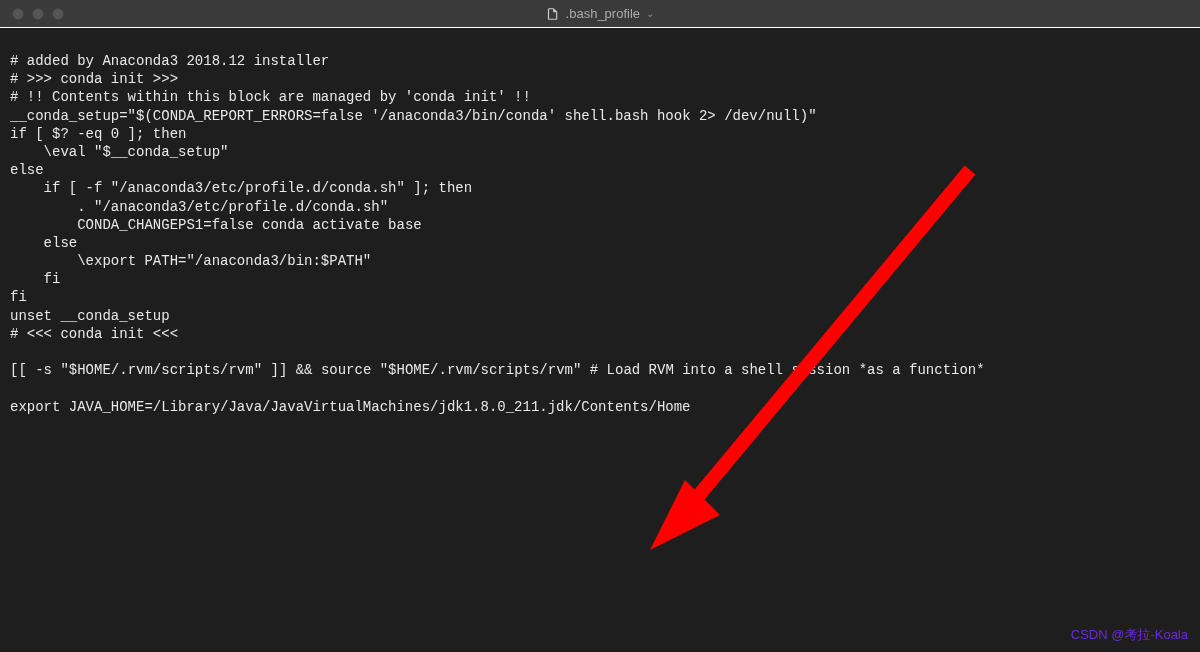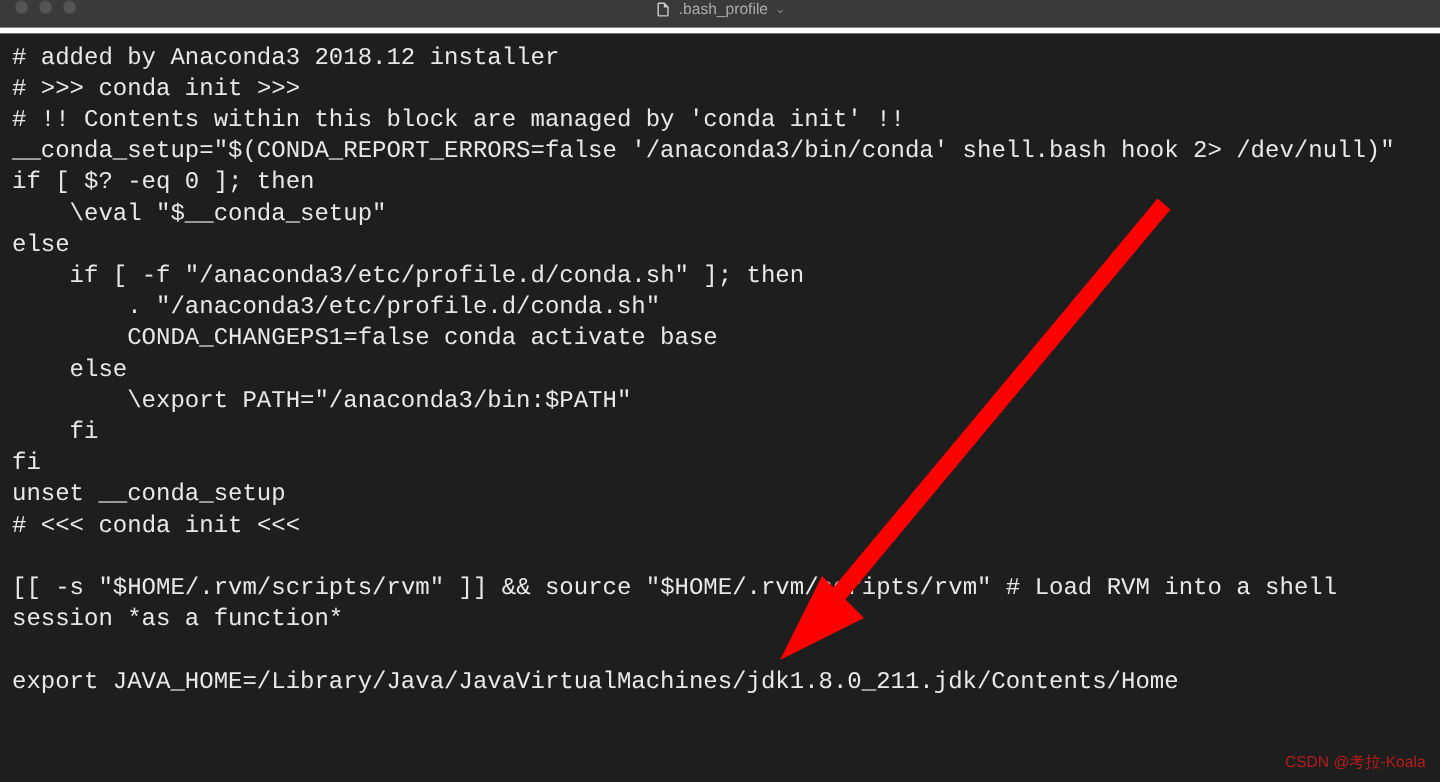--- a/index.html
+++ b/index.html
@@ -15,23 +15,23 @@
       width: 1200px;
       height: 652px;
       background: #1e1e1e;
       display: flex;
       flex-direction: column;
     }
     .titlebar {
       height: 28px;
       background: #3a3a3a;
       display: flex;
-      align-items: flex-start;
+      align-items: center;
       position: relative;
-      border-bottom: 5px solid #ffffff;
+      border-bottom: 1px solid #ffffff;
     }
     .traffic-lights {
       display: flex;
       gap: 8px;
       padding-left: 12px;
       align-items: center;
     }
     .traffic-light {
       width: 12px;
       height: 12px;
@@ -58,23 +58,23 @@
       justify-content: center;
     }
     .doc-icon svg { fill: #ccc; }
     .chevron {
       color: #888;
       font-size: 10px;
     }
     .editor {
       flex: 1;
       background: #1e1e1e;
-      padding: 8px 10px;
+      padding: 24px 10px;
       color: #e8e8e8;
-      font-size: 20px;
+      font-size: 14px;
       line-height: 1.3;
       white-space: pre-wrap;
       overflow: hidden;
       position: relative;
     }
     .underline-red {
       text-decoration-style: dotted;
       text-decoration-color: #ff6b6b;
       text-decoration-thickness: 2px;
       text-underline-offset: 3px;
@@ -85,21 +85,21 @@
       left: 620px;
       width: 400px;
       height: 420px;
       pointer-events: none;
       z-index: 10;
     }
     .watermark {
       position: absolute;
       bottom: 8px;
       right: 12px;
-      color: #b91c1c;
+      color: #6d28d9;
       font-family: -apple-system, sans-serif;
       font-size: 13px;
       z-index: 20;
     }
   </style>
 </head>
 <body>
 
 <div class="window">
   <div class="titlebar">

